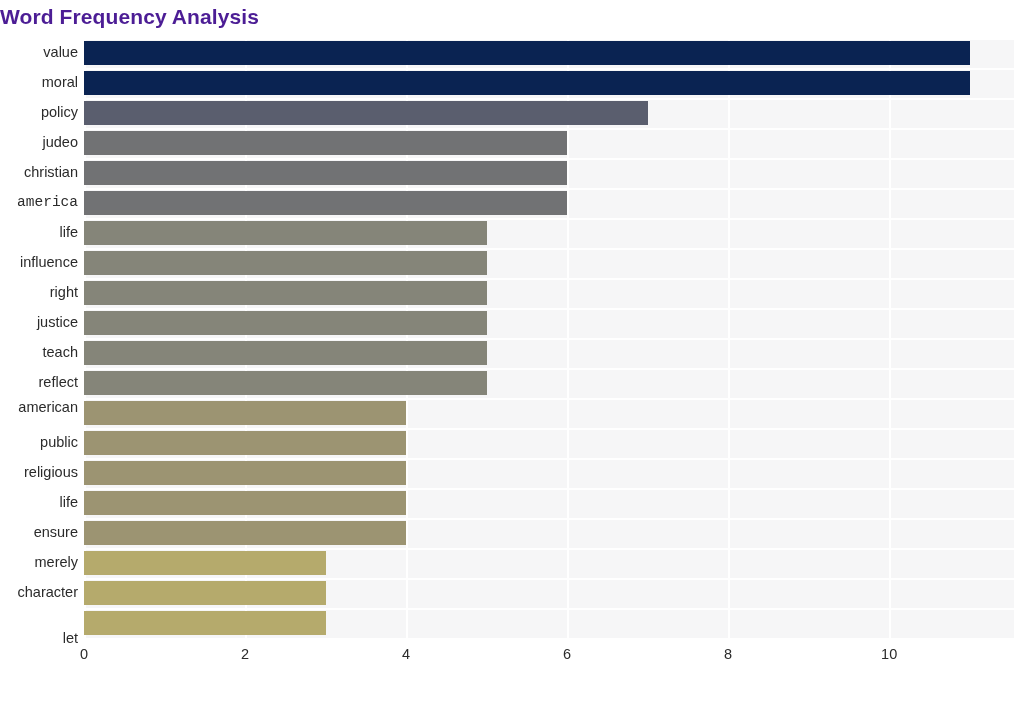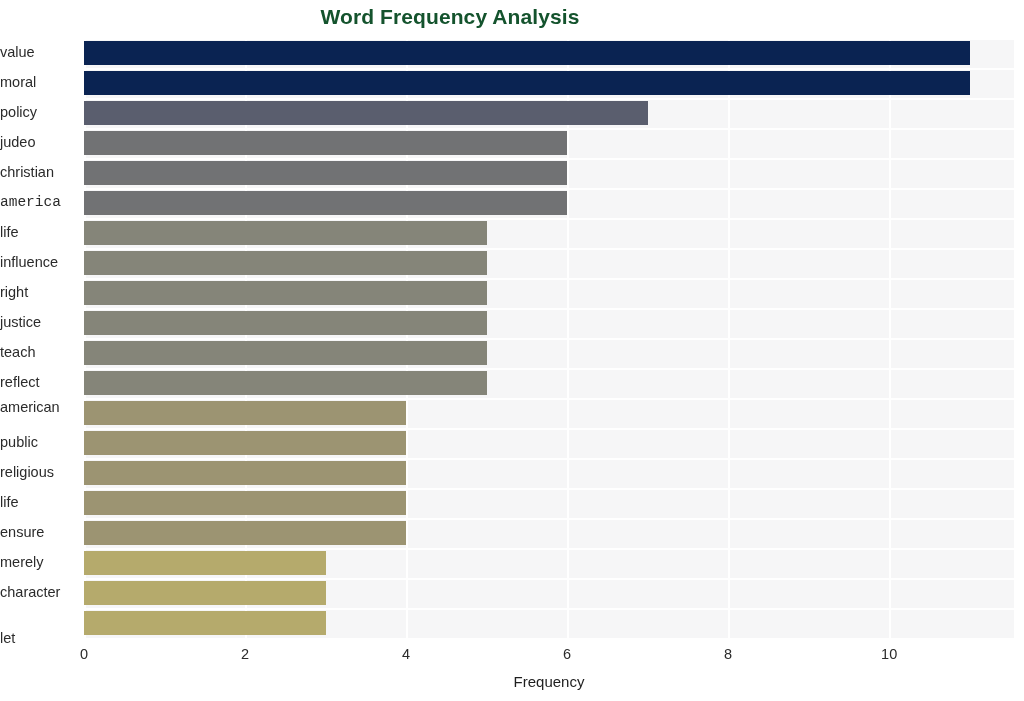--- a/index.html
+++ b/index.html
@@ -20,24 +20,24 @@
     height: 701px;
     background: #ffffff;
   }
 
   
   #chart-title {
     position: absolute;
     left: 0;
     top: 5px;
     width: 900px;
-    text-align: center;
+    text-align: left;
     font-size: 21px;
     font-weight: bold;
-    color: #14532d;
+    color: #4c1d95;
     letter-spacing: 0.1px;
   }
 
   
   #plot-area {
     position: absolute;
     left: 84px;
     top: 38px;
     width: 930px;
     height: 600px;
@@ -64,21 +64,21 @@
   .bar {
     position: absolute;
     height: 24px;
   }
 
   
   .ytick {
     position: absolute;
     right: 0;
     width: 78px;
-    text-align: left;
+    text-align: right;
     font-size: 14.5px;
     color: #2b2b2b;
     white-space: nowrap;
   }
   #y-axis {
     position: absolute;
     left: 0;
     top: 38px;
     width: 78px;
     height: 600px;
@@ -197,15 +197,14 @@
 
   <div id="x-axis">
       <div class="xtick" style="left: 0px;">0</div>
       <div class="xtick" style="left: 161.039px;">2</div>
       <div class="xtick" style="left: 322.078px;">4</div>
       <div class="xtick" style="left: 483.117px;">6</div>
       <div class="xtick" style="left: 644.156px;">8</div>
       <div class="xtick" style="left: 805.195px;">10</div>
     </div>
 
-  <div id="x-axis-label">Frequency</div>
 
 </div>
 
 </body></html>

